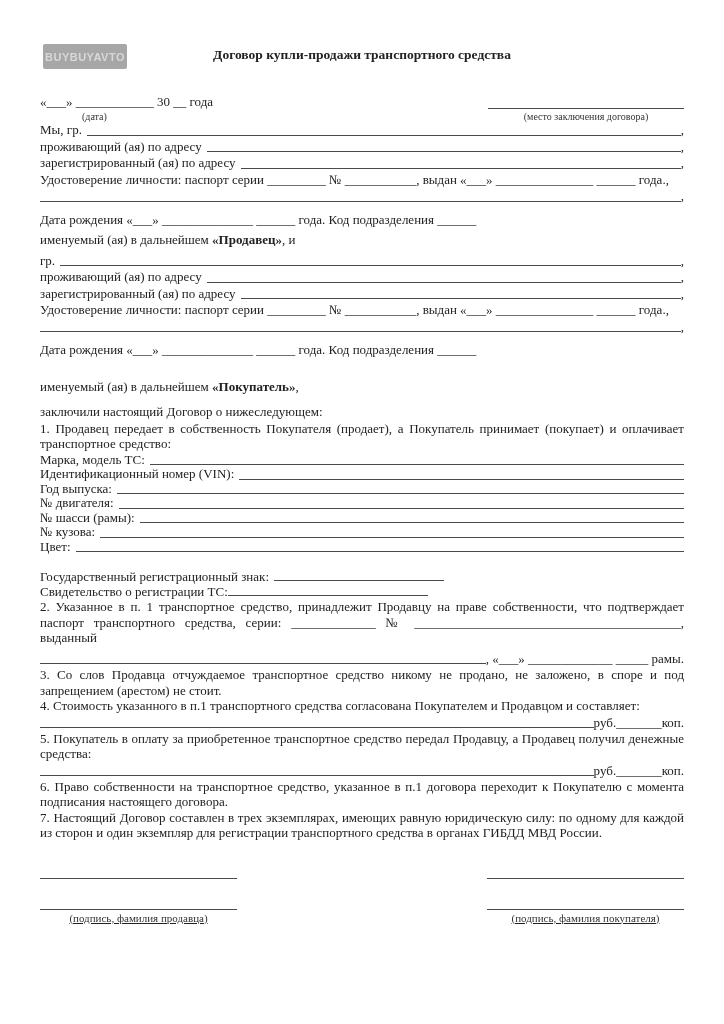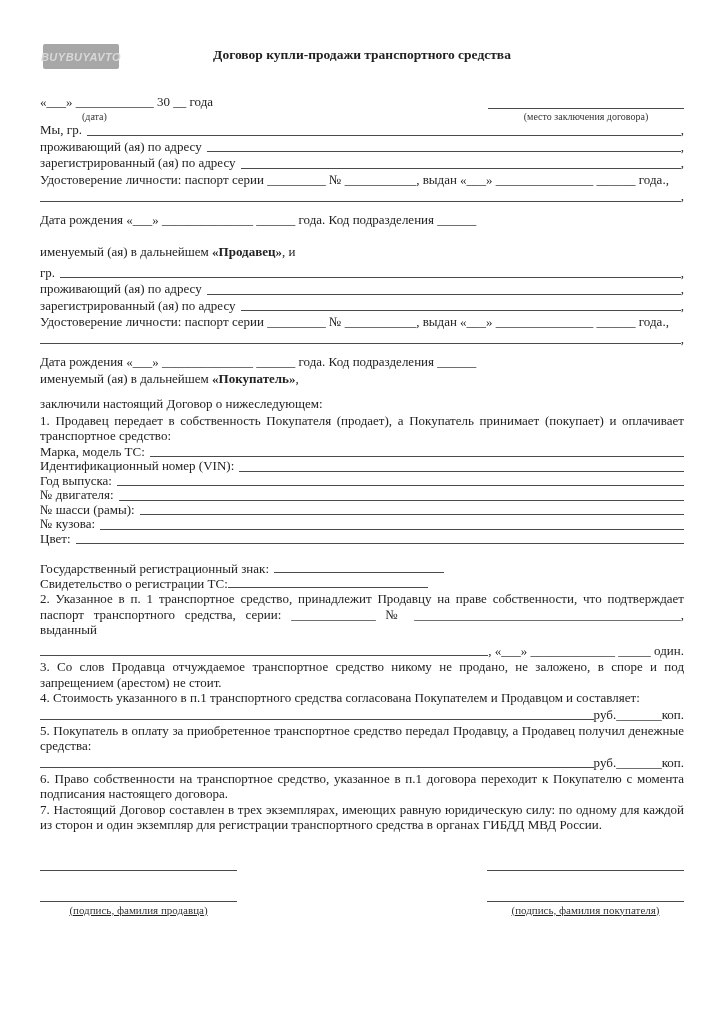--- a/index.html
+++ b/index.html
@@ -4,49 +4,48 @@
 <style>
   html,body { margin:0; padding:0; background:#ffffff; }
   .page {
     width:724px; height:1024px; background:#ffffff; position:relative;
     font-family:"Liberation Serif","DejaVu Serif",serif;
     font-size:13px; color:#222; overflow:hidden; box-sizing:border-box;
   }
   .content { padding:0 40px; box-sizing:border-box; }
 
   .logo {
-    position:absolute; left:43px; top:44px; width:76px; height:25px;
+    position:absolute; left:43px; top:44px; width:84px; height:25px;
     background:#a7a7a7; color:#d8d8d8;
     font-family:"Liberation Sans","DejaVu Sans",sans-serif;
     font-size:11px; font-weight:bold; letter-spacing:.5px;
     display:flex; align-items:center; justify-content:center;
     border-radius:2px;
-    font-style:italic;
   }
   .title { padding-top:47px; text-align:center; font-weight:bold; font-size:13.5px; }
 
   .date-row { display:flex; justify-content:space-between; margin-top:31px; }
   .date-left  { white-space:nowrap; }
   .caption { font-size:10px; color:#333; }
   .date-caption { margin-left:42px; margin-top:1px; }
   .date-right { width:196px; }
   .blankline { height:14px; border-bottom:1px solid #4a4a4a; }
   .date-right .caption { text-align:center; margin-top:2px; }
 
   .line { display:flex; align-items:flex-end; white-space:nowrap; line-height:16.5px; }
   .fill { flex:1 1 auto; border-bottom:1px solid #4a4a4a; margin-left:5px; margin-bottom:3px; }
   .fw170 { flex:0 0 170px; } .fw200 { flex:0 0 200px; }
   .plain { white-space:nowrap; line-height:16.5px; }
 
   .pblock { }
   .pblock-2 { margin-top:4px; }
   .birth { margin-top:7px; }
-  .naming { margin-top:16px; line-height:16.5px; }
+  .naming { margin-top:4px; line-height:16.5px; }
   .naming b { font-weight:bold; }
-  .buyer-naming { margin-top:0; }
+  .buyer-naming { margin-top:20px; }
   .preamble { margin-top:9px; }
 
   p.para { margin:0; text-align:justify; line-height:15.5px; }
   .mt10 { margin-top:10px; } .mt12 { margin-top:12px; } .mt14 { margin-top:14px; }
   .mt8 { margin-top:8px; } .mt15 { margin-top:15px; }
 
   .vblock { margin-top:1px; }
   .vblock .line { line-height:14.5px; }
   .vblock .fill { margin-bottom:2px; }
   .regblock .line { line-height:15px; }
@@ -178,21 +177,21 @@
       </div>
       <div class="line">
         <span>Свидетельство о регистрации ТС:</span>
         <span class="fill fw200" style="margin-left:0"></span>
       </div>
     </div>
 
     <p class="para mt10">2. Указанное в п. 1 транспортное средство, принадлежит Продавцу на праве собственности, что подтверждает паспорт транспортного средства, серии: _____________ № _________________________________________, выданный</p>
     <div class="line tailline">
       <span class="fill" style="margin-left:0"></span>
-      <span>, «___» _____________ _____ один.</span>
+      <span>, «___» _____________ _____ рамы.</span>
     </div>
 
     <p class="para mt12">3. Со слов Продавца отчуждаемое транспортное средство никому не продано, не заложено, в споре и под запрещением (арестом) не стоит.</p>
 
     <p class="para mt14">4. Стоимость указанного в п.1 транспортного средства согласована Покупателем и Продавцом и составляет:</p>
     <div class="line moneyline">
       <span class="fill" style="margin-left:0"></span>
       <span>руб._______коп.</span>
     </div>
 

